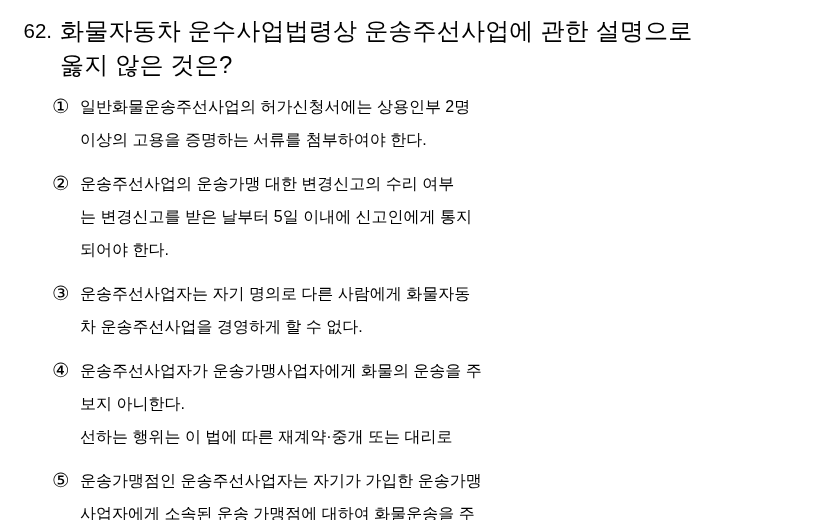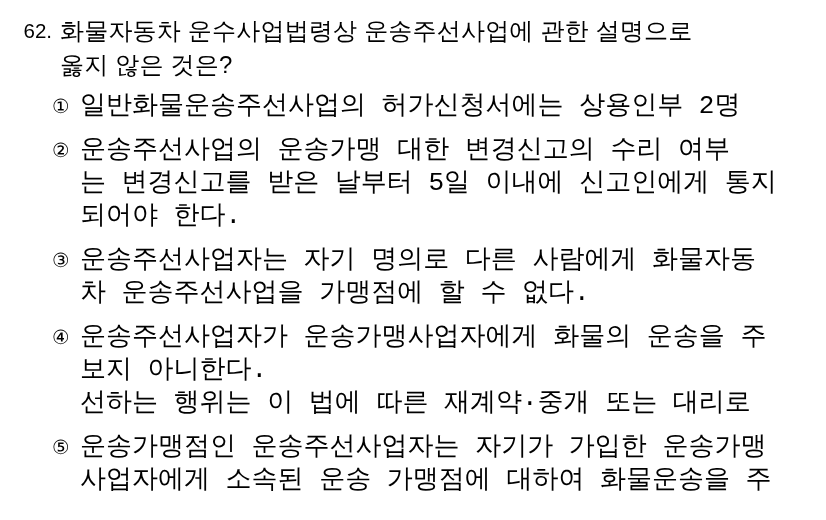--- a/index.html
+++ b/index.html
@@ -54,24 +54,23 @@
     align-items: flex-start;
     margin-bottom: 11px;
   }
   .choice-marker {
     font-size: 19.5px;
     line-height: 33px;
     flex: 0 0 28px;
     width: 28px;
   }
   .choice-body {
-    font-size: 26px;
+    font-size: 16px;
     line-height: 33px;
     flex: 1 1 auto;
-    font-family: Liberation Mono, monospace;
   }
   .c-line {
     white-space: nowrap;
   }
 </style>
 </head>
 <body>
 
 <div class="page">
 
@@ -82,37 +81,38 @@
       <div class="q-line">옳지 않은 것은?</div>
     </div>
   </div>
 
   <div class="choices">
 
     <div class="choice">
       <div class="choice-marker">①</div>
       <div class="choice-body">
         <div class="c-line">일반화물운송주선사업의 허가신청서에는 상용인부 2명</div>
+        <div class="c-line">이상의 고용을 증명하는 서류를 첨부하여야 한다.</div>
       </div>
     </div>
 
     <div class="choice">
       <div class="choice-marker">②</div>
       <div class="choice-body">
         <div class="c-line">운송주선사업의 운송가맹 대한 변경신고의 수리 여부</div>
         <div class="c-line">는 변경신고를 받은 날부터 5일 이내에 신고인에게 통지</div>
         <div class="c-line">되어야 한다.</div>
       </div>
     </div>
 
     <div class="choice">
       <div class="choice-marker">③</div>
       <div class="choice-body">
         <div class="c-line">운송주선사업자는 자기 명의로 다른 사람에게 화물자동</div>
-        <div class="c-line">차 운송주선사업을 가맹점에 할 수 없다.</div>
+        <div class="c-line">차 운송주선사업을 경영하게 할 수 없다.</div>
       </div>
     </div>
 
     <div class="choice">
       <div class="choice-marker">④</div>
       <div class="choice-body">
         <div class="c-line">운송주선사업자가 운송가맹사업자에게 화물의 운송을 주</div>
         <div class="c-line">보지 아니한다.</div>
         <div class="c-line">선하는 행위는 이 법에 따른 재계약·중개 또는 대리로</div>
       </div>

